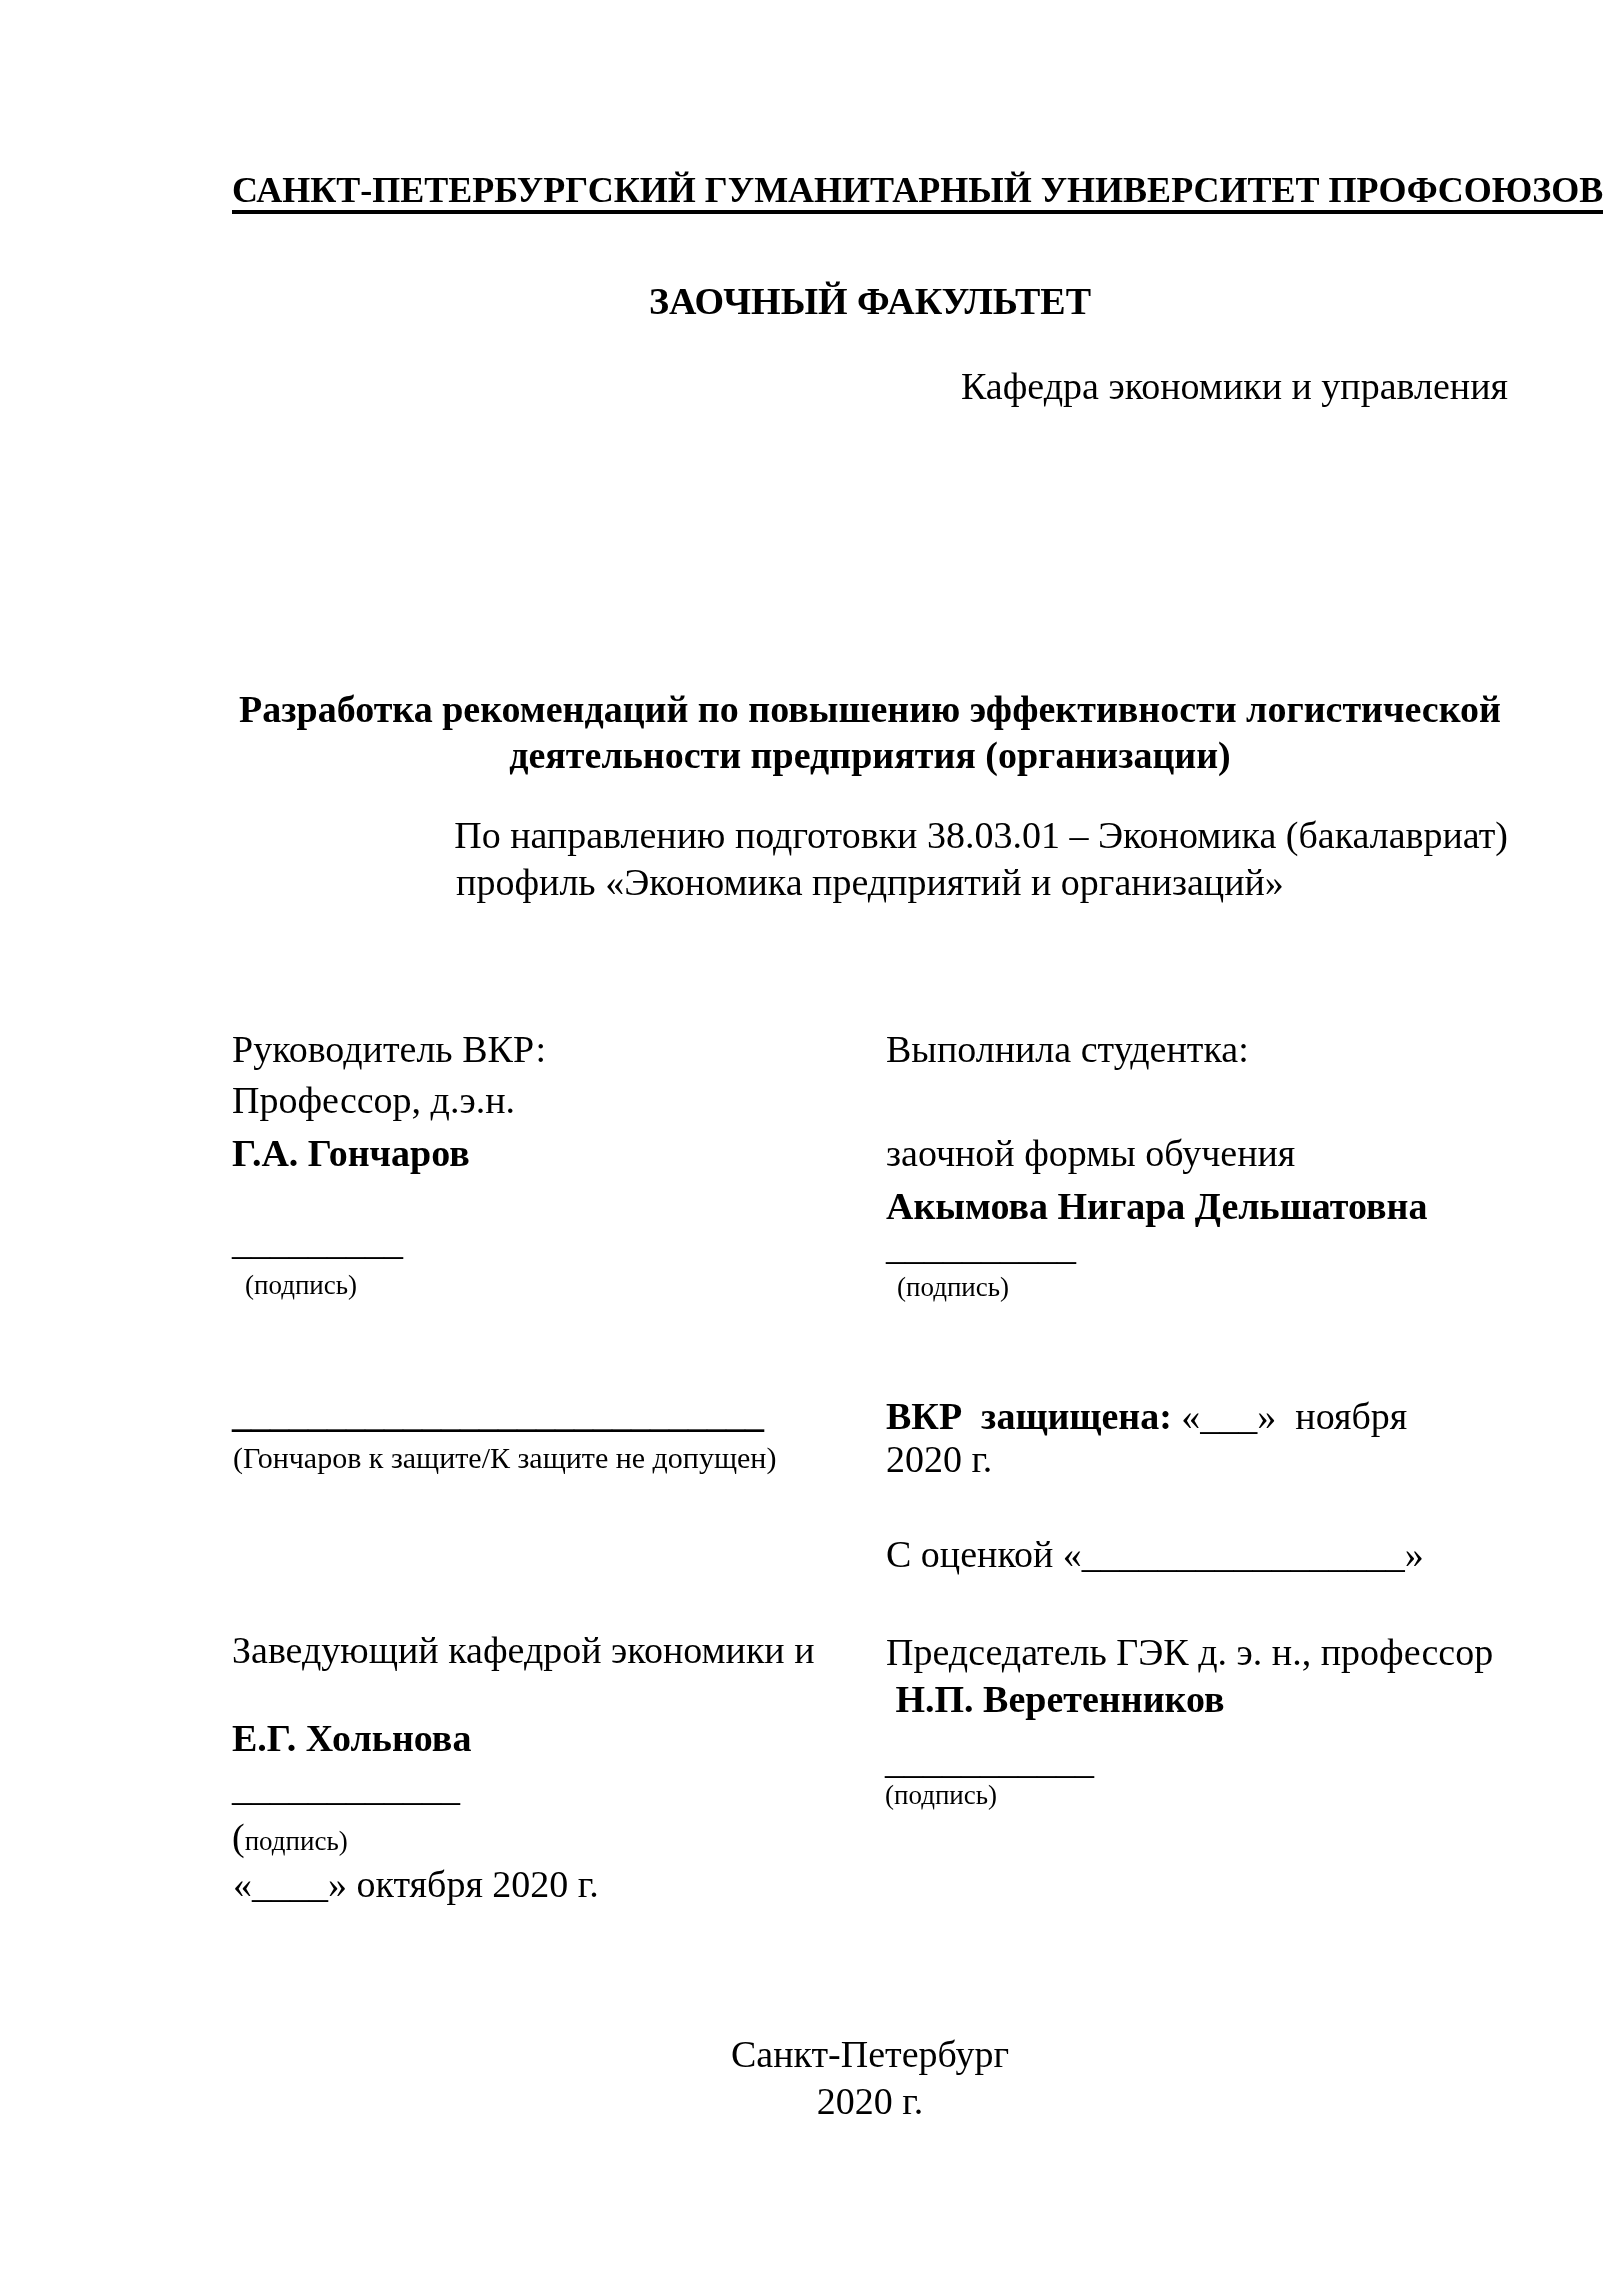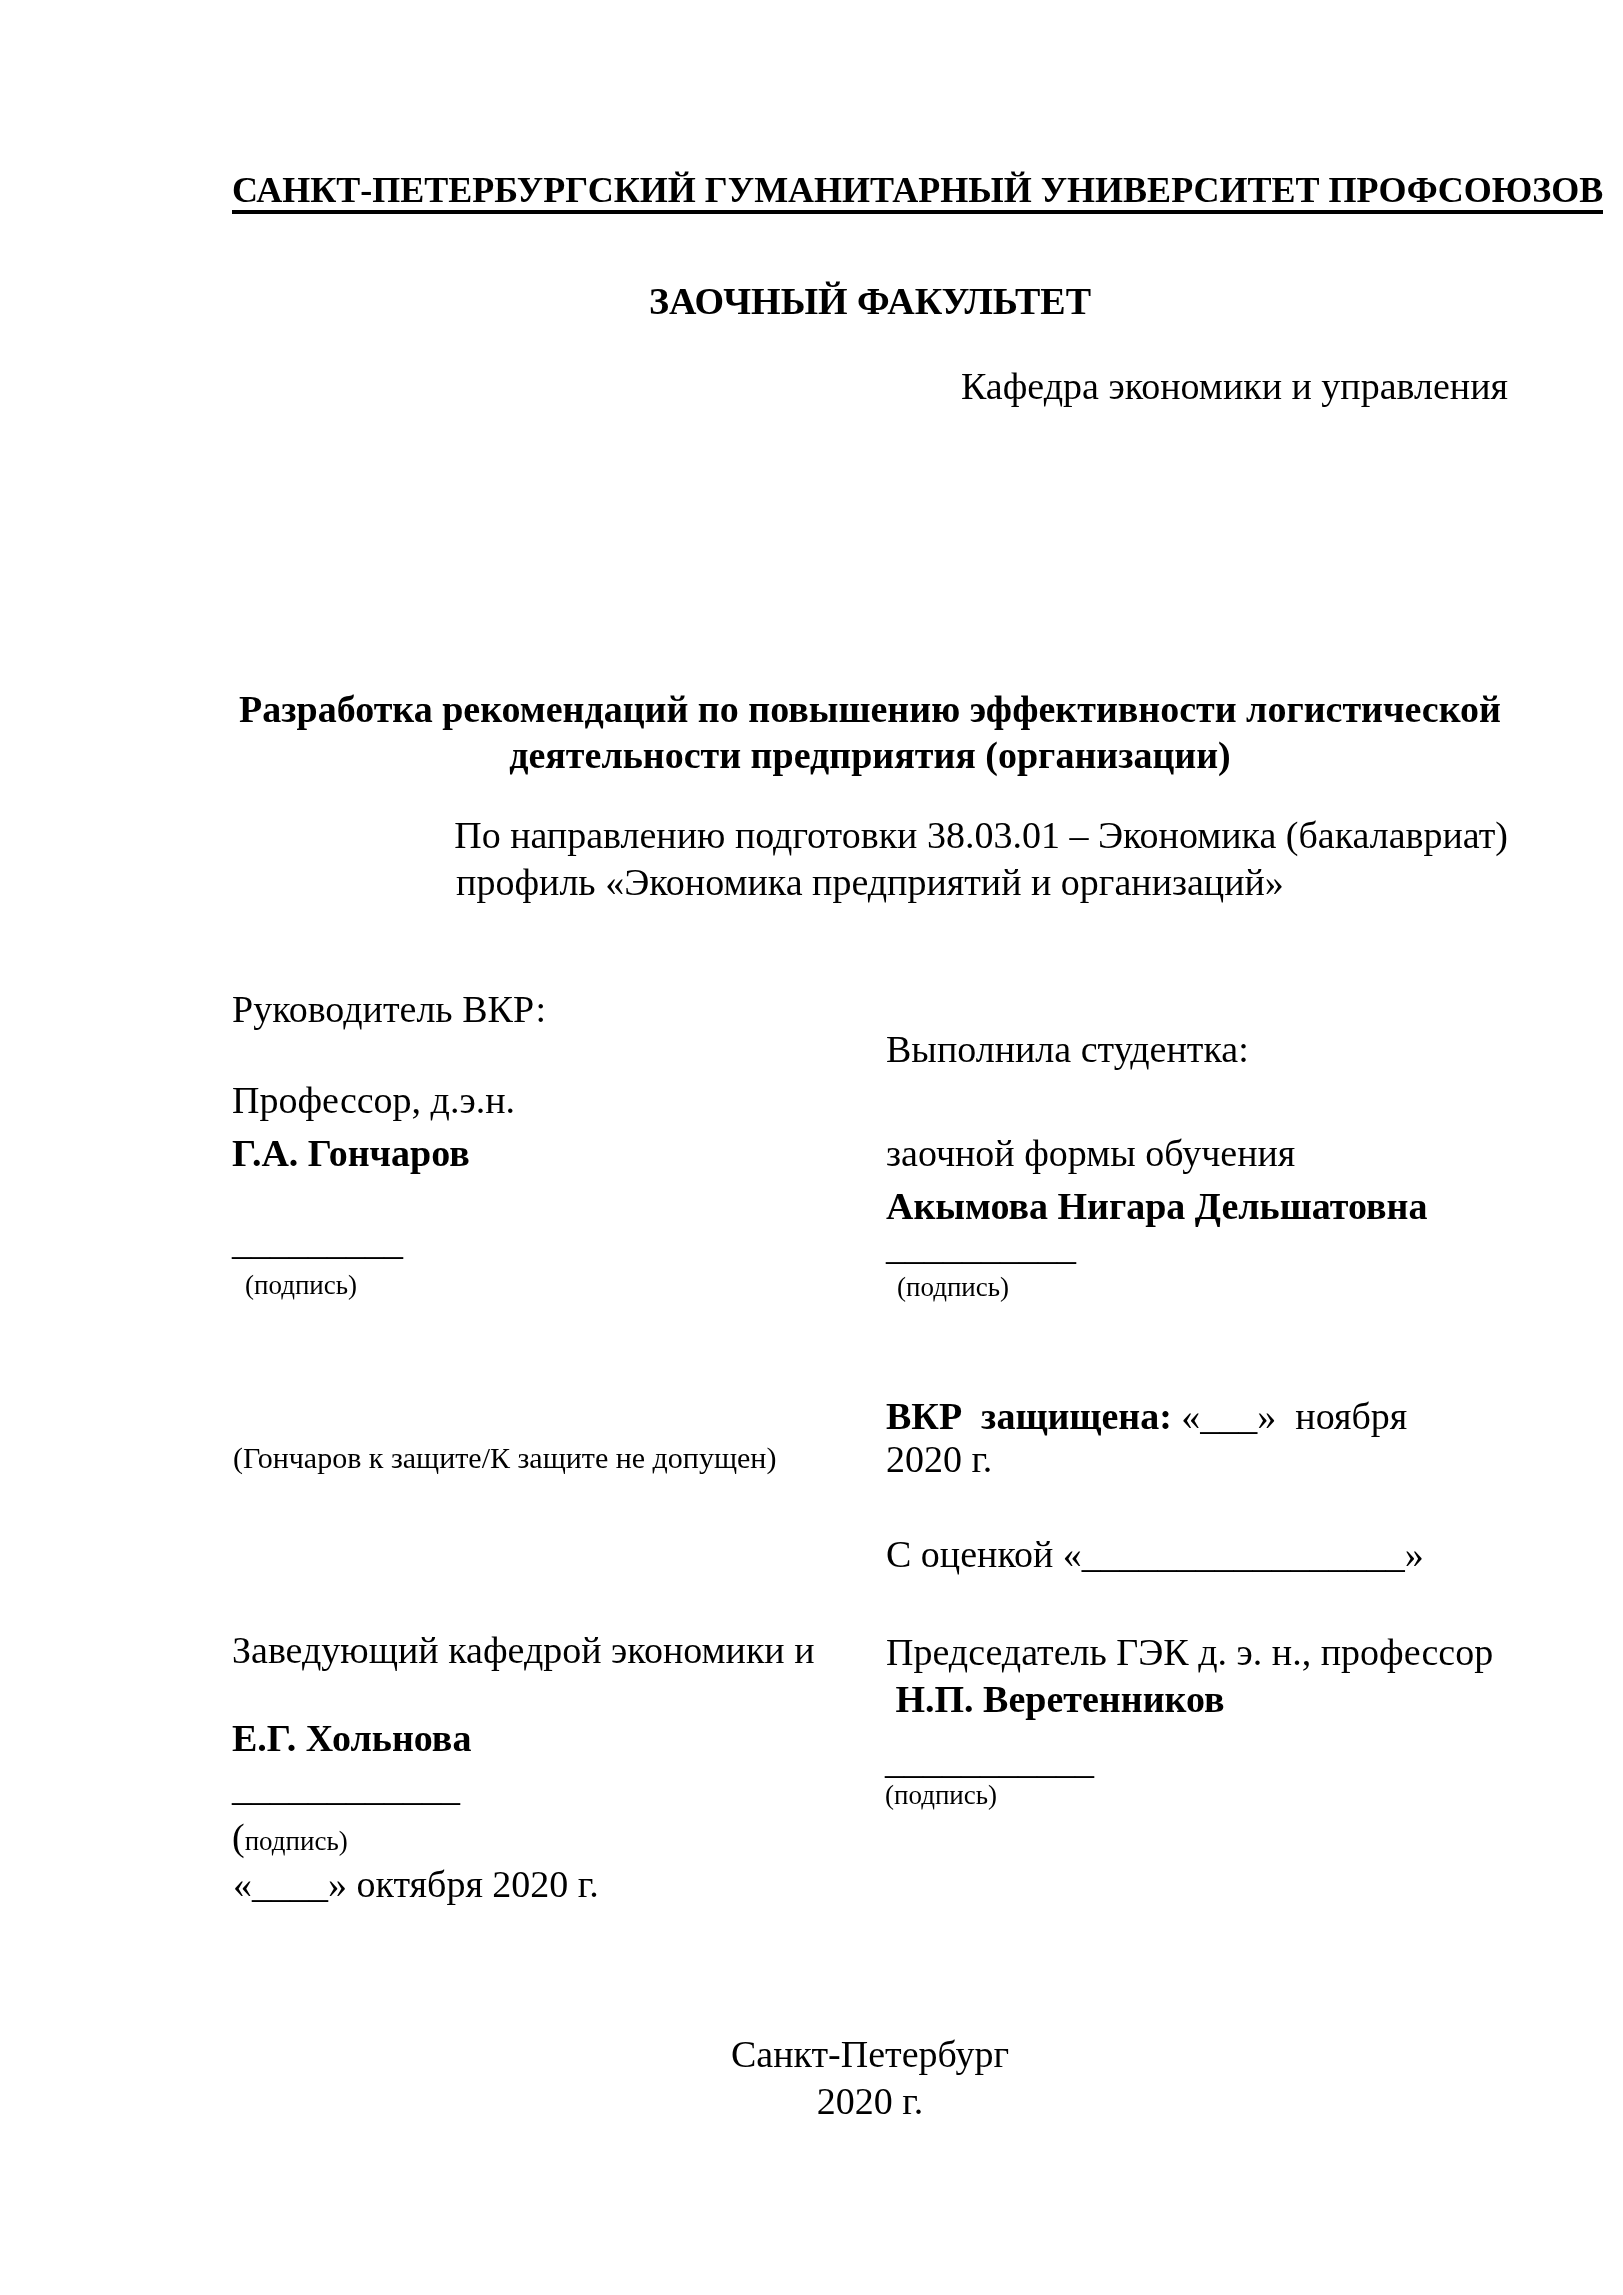--- a/index.html
+++ b/index.html
@@ -56,32 +56,33 @@
 
   <div class="t r" style="top:367px;">Кафедра экономики и управления</div>
 
 
   <div class="t c bold" style="top:690px;">Разработка рекомендаций по повышению эффективности логистической</div>
   <div class="t c bold" style="top:736px;">деятельности предприятия (организации)</div>
 
   <div class="t c" style="top:816px;text-align:right;">По направлению подготовки 38.03.01 – Экономика (бакалавриат)</div>
   <div class="t c" style="top:863px;">профиль «Экономика предприятий и организаций»</div>
 
-  <div class="t" style="top:990px; left:232px;">Руководитель ВКР:</div>
+  <div class="t" style="top:1030px; left:232px;">Руководитель ВКР:</div>
   <div class="t" style="top:1081px; left:232px;">Профессор, д.э.н.</div>
   <div class="t bold" style="top:1134px; left:232px;">Г.А. Гончаров</div>
   <div class="t" style="top:1222px; left:232px;">_________</div>
   <div class="t small" style="top:1272px; left:245px;">(подпись)</div>
 
   <div class="t" style="top:1030px; left:886px;">Выполнила студентка:</div>
   <div class="t" style="top:1134px; left:886px;">заочной формы обучения</div>
   <div class="t bold" style="top:1187px; left:886px;">Акымова Нигара Дельшатовна</div>
   <div class="t" style="top:1227px; left:886px;">__________</div>
   <div class="t small" style="top:1274px; left:897px;">(подпись)</div>
 
+  <div class="t bold" style="top:1395px; left:232px;">____________________________</div>
   <div class="t admcap" style="top:1443px; left:233px;">(Гончаров к защите/К защите не допущен)</div>
 
   <div class="t" style="top:1397px; left:886px;"><span class="bold">ВКР  защищена:</span><span> «___»  ноября</span></div>
   <div class="t" style="top:1440px; left:886px;">2020 г.</div>
   <div class="t" style="top:1535px; left:886px;">С оценкой «_________________»</div>
 
   <div class="t" style="top:1631px; left:232px;">Заведующий кафедрой экономики и</div>
   <div class="t bold" style="top:1719px; left:232px;">Е.Г. Хольнова</div>
   <div class="t" style="top:1768px; left:232px;">____________</div>
   <div class="t small" style="top:1818px; left:232px;"><span class="paren-big">(</span><span>подпись)</span></div>

